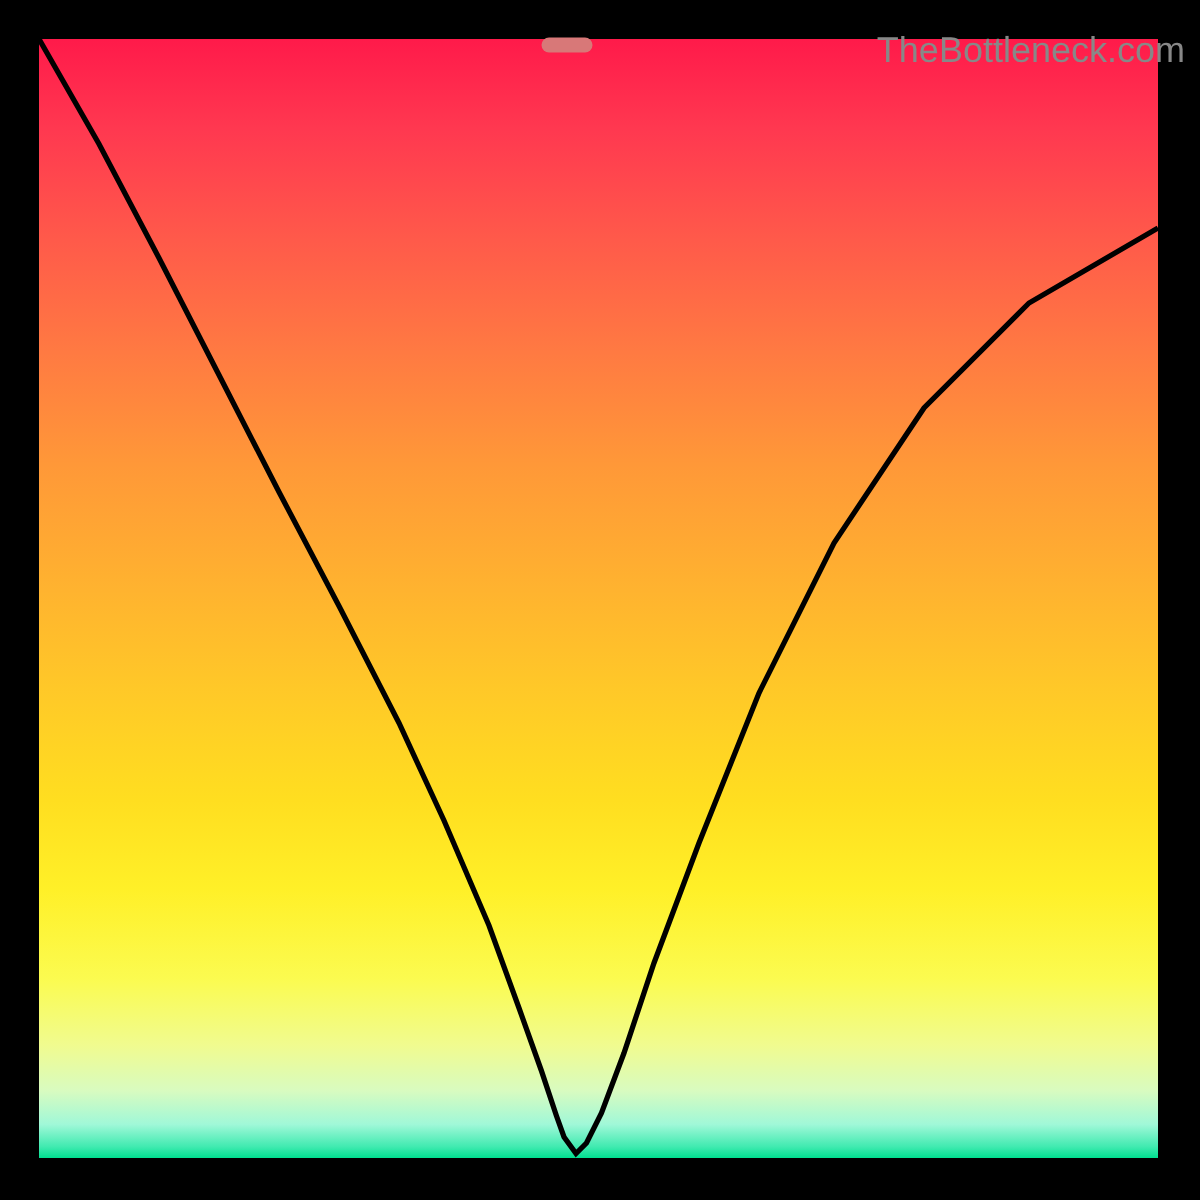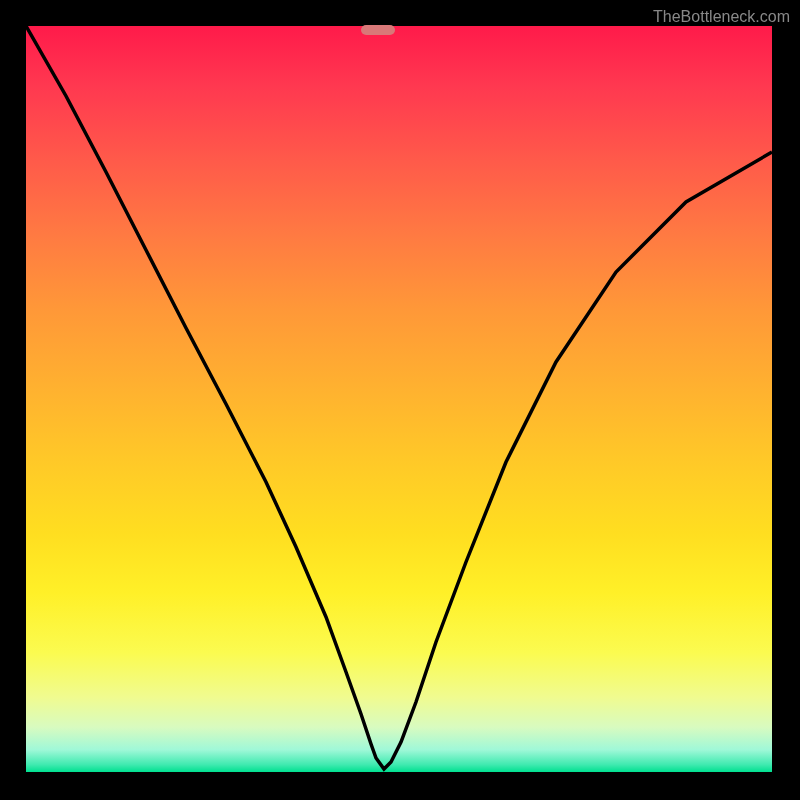--- a/index.html
+++ b/index.html
@@ -37,24 +37,24 @@
       #fbfb50 84%,
       #f0fb90 90%,
       #d8fbc0 94%,
       #a0f8d8 97%,
       #40eab0 99%,
       #00e090 100%
     );
   }
   .watermark {
     position: absolute;
-    top: 8px;
+    top: 20px;
     right: 10px;
     color: #888;
-    font-size: 16px;
+    font-size: 24px;
     font-weight: 500;
     z-index: 10;
   }
   .curve-svg {
     position: absolute;
     top: 0;
     left: 0;
     width: 100%;
     height: 100%;
     z-index: 5;

